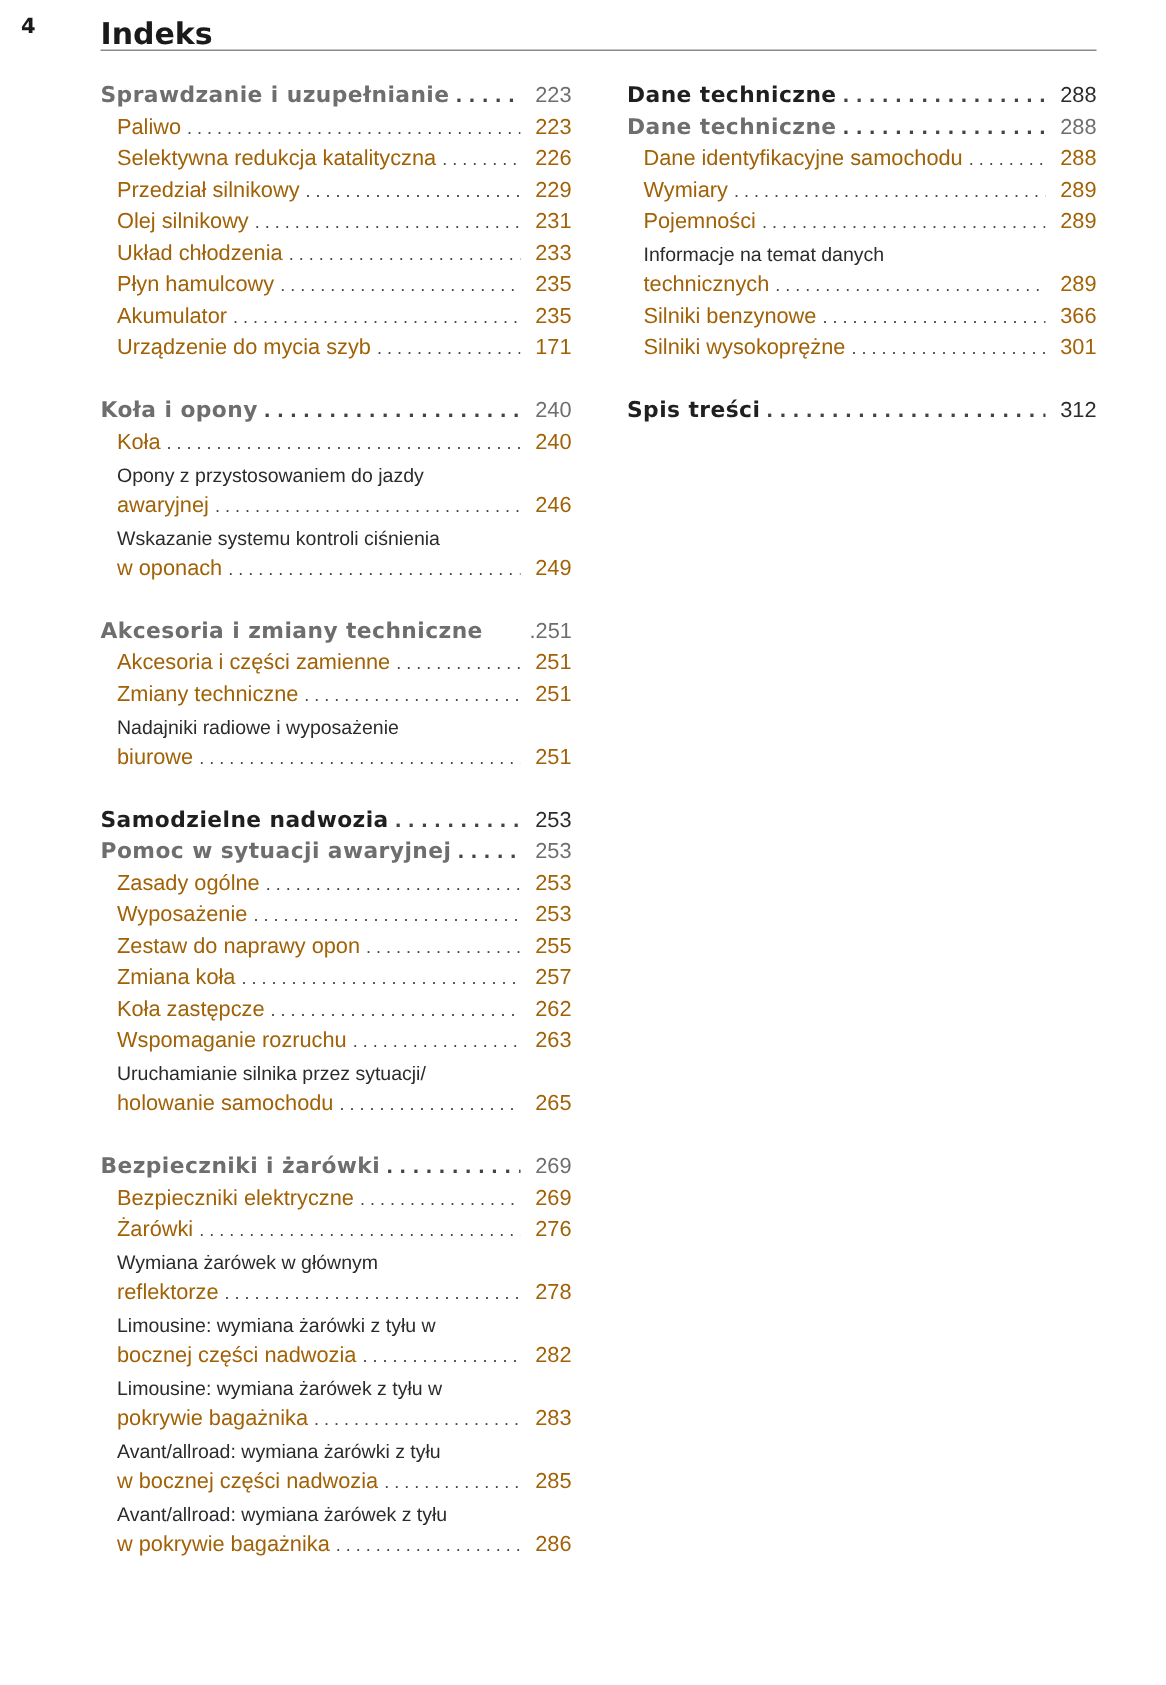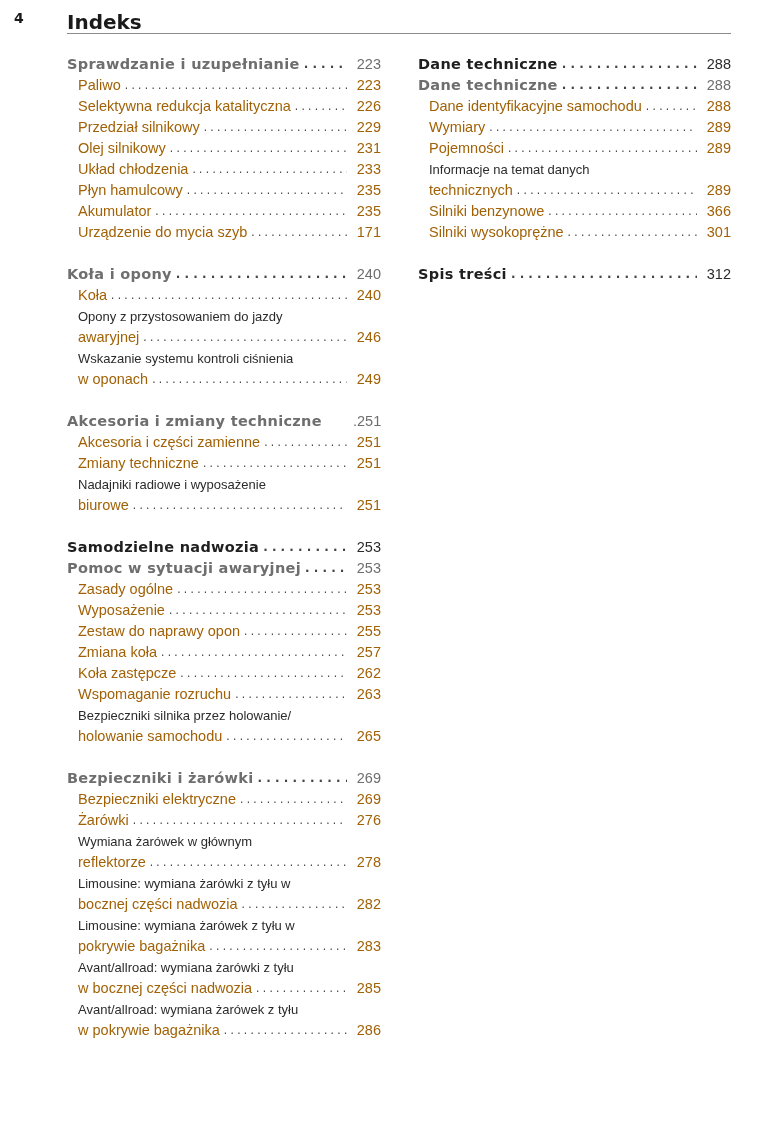--- a/index.html
+++ b/index.html
@@ -189,21 +189,21 @@
       <span class="label">Koła zastępcze</span>
       <span class="dots"></span>
       <span class="page">262</span>
     </div>
     <div class="row sub">
       <span class="label">Wspomaganie rozruchu</span>
       <span class="dots"></span>
       <span class="page">263</span>
     </div>
     <div class="row cont">
-      <span class="label">Bezpieczniki silnika przez holowanie/</span>
+      <span class="label">Uruchamianie silnika przez sytuacji/</span>
     </div>
     <div class="row sub">
       <span class="label">holowanie samochodu</span>
       <span class="dots"></span>
       <span class="page">265</span>
     </div>
     <div class="gap"></div>
     <div class="row main grey">
       <span class="label">Bezpieczniki i żarówki</span>
       <span class="dots"></span>

